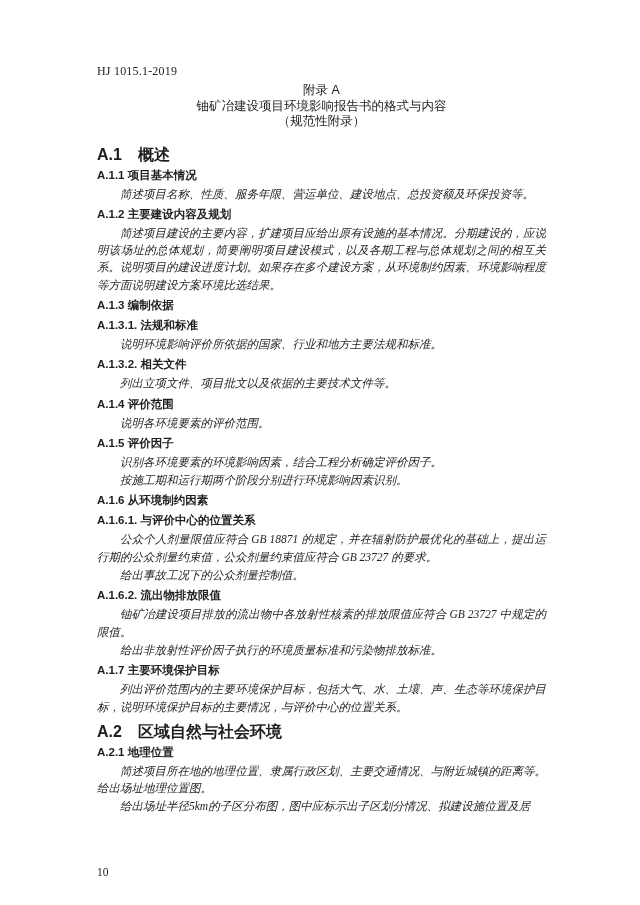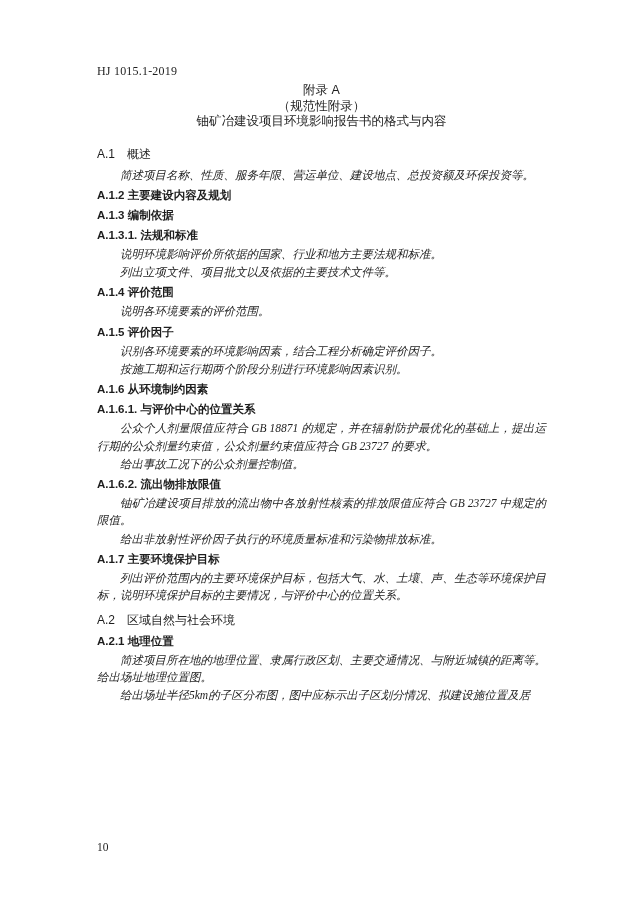--- a/index.html
+++ b/index.html
@@ -41,22 +41,22 @@
     font-size: 12.5px;
     line-height: 15.5px;
     white-space: pre-wrap;
   }
   .blocks { width: 100%; }
   .blk {
     white-space: normal;
   }
   .blk.h1 {
     font-family: "Liberation Sans", "DejaVu Sans", sans-serif;
-    font-weight: normal;
-    font-size: 12px;
+    font-weight: bold;
+    font-size: 16px;
     line-height: 17px;
     margin: 7px 0 4px 0;
     white-space: pre-wrap;
   }
   .blk.h2 {
     font-family: "Liberation Sans", "DejaVu Sans", sans-serif;
     font-weight: bold;
     font-size: 11.5px;
     line-height: 17px;
     margin: 3px 0 2px 0;
@@ -66,45 +66,48 @@
     font-family: "Liberation Serif", "DejaVu Serif", serif;
     font-size: 11.5px;
     line-height: 17.3px;
     text-indent: 2em;
     text-align: justify;
     margin: 1px 0;
     font-style: italic;
   }
   .page-number {
     position: absolute;
-    top: 841px;
+    top: 866px;
     left: 97px;
     font-size: 11.5px;
     font-family: "Liberation Serif", "DejaVu Serif", serif;
   }
 </style>
 </head>
 <body>
 
 <div class="page">
   <div class="doc-code">HJ 1015.1-2019</div>
 
   <div class="content">
     <div class="title-block">
       <div class="title-line">附录 A</div>
+      <div class="title-line">铀矿冶建设项目环境影响报告书的格式与内容</div>
       <div class="title-line">（规范性附录）</div>
-      <div class="title-line">铀矿冶建设项目环境影响报告书的格式与内容</div>
     </div>
     <div class="blocks" id="blocks">
         <div class="blk h1">A.1　概述</div>
+        <div class="blk h2">A.1.1 项目基本情况</div>
         <div class="blk p">简述项目名称、性质、服务年限、营运单位、建设地点、总投资额及环保投资等。</div>
         <div class="blk h2">A.1.2 主要建设内容及规划</div>
+        <div class="blk p">简述项目建设的主要内容，扩建项目应给出原有设施的基本情况。分期建设的，应说明该场址的总体规划，简要阐明项目建设模式，以及各期工程与总体规划之间的相互关系。说明项目的建设进度计划。如果存在多个建设方案，从环境制约因素、环境影响程度等方面说明建设方案环境比选结果。</div>
         <div class="blk h2">A.1.3 编制依据</div>
         <div class="blk h2">A.1.3.1. 法规和标准</div>
         <div class="blk p">说明环境影响评价所依据的国家、行业和地方主要法规和标准。</div>
+        <div class="blk h2">A.1.3.2. 相关文件</div>
         <div class="blk p">列出立项文件、项目批文以及依据的主要技术文件等。</div>
         <div class="blk h2">A.1.4 评价范围</div>
         <div class="blk p">说明各环境要素的评价范围。</div>
         <div class="blk h2">A.1.5 评价因子</div>
         <div class="blk p">识别各环境要素的环境影响因素，结合工程分析确定评价因子。</div>
         <div class="blk p">按施工期和运行期两个阶段分别进行环境影响因素识别。</div>
         <div class="blk h2">A.1.6 从环境制约因素</div>
         <div class="blk h2">A.1.6.1. 与评价中心的位置关系</div>
         <div class="blk p">公众个人剂量限值应符合 GB 18871 的规定，并在辐射防护最优化的基础上，提出运行期的公众剂量约束值，公众剂量约束值应符合 GB 23727 的要求。</div>
         <div class="blk p">给出事故工况下的公众剂量控制值。</div>

